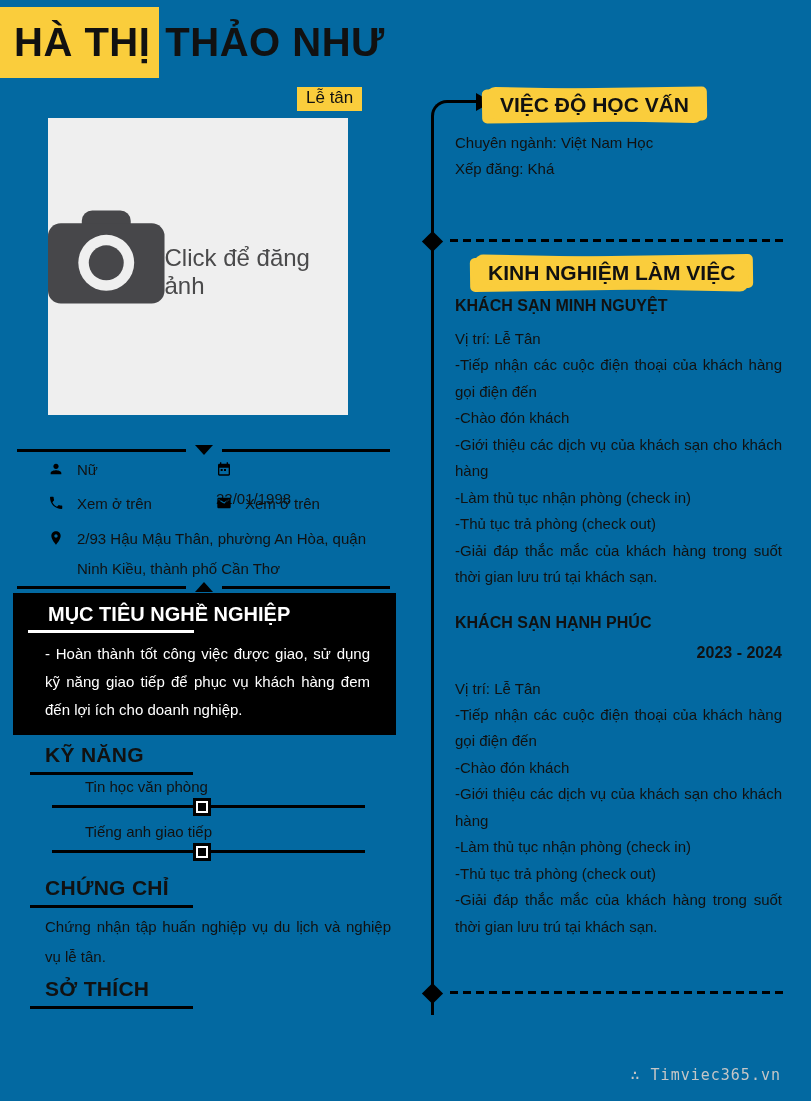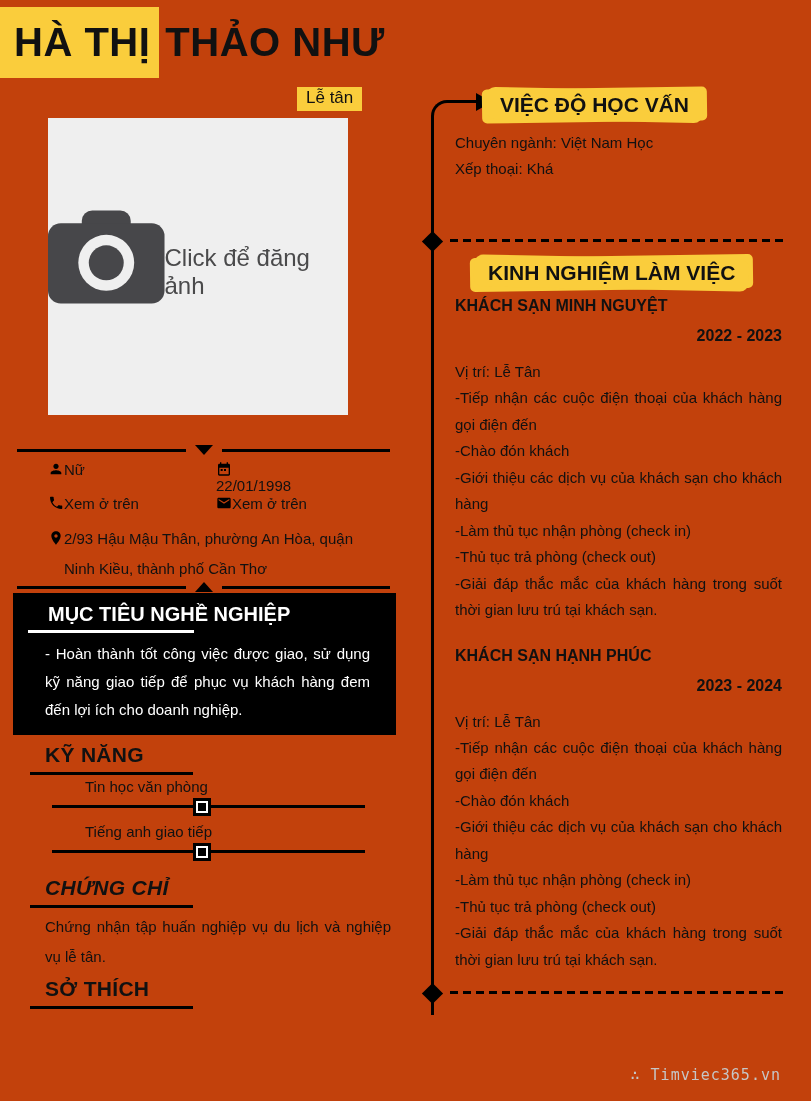--- a/index.html
+++ b/index.html
@@ -5,40 +5,40 @@
   :root{
     --accent-yellow:#FACD3C;
     --objective-bg:#000000;
     --photo-bg:#EFEFEF;
     --photo-icon:#47474A;
     --footer-gray:#C6C6C6;
     --ink:#111111;
   }
   *{margin:0;padding:0;box-sizing:border-box;}
   body{background:#888;font-family:"Liberation Sans","DejaVu Sans",sans-serif;color:var(--ink);}
-  .page{position:relative;width:811px;height:1101px;background:#c2410c;margin:0 auto;overflow:hidden;}
+  .page{position:relative;width:811px;height:1101px;background:#0369a1;margin:0 auto;overflow:hidden;}
 
   
   .name-block{position:absolute;top:7px;left:0;height:71px;line-height:71px;font-size:40px;font-weight:700;letter-spacing:.5px;white-space:nowrap;}
   .name-hl{display:inline-block;background:var(--accent-yellow);height:71px;padding:0 9px 0 14px;}
   .name-rest{padding-left:6px;}
   .job-badge{position:absolute;left:297px;top:87px;background:var(--accent-yellow);padding:1px 9px 3px;font-size:17px;}
 
   
   .photo{position:absolute;left:48px;top:118px;width:300px;height:297px;background:var(--photo-bg);
          display:flex;flex-direction:row;align-items:center;justify-content:center;cursor:pointer;}
   .photo-cam{width:122px;height:98px;transform:translateY(-10px);}
   .photo-label{font-size:24px;color:#4A4A4B;margin-top:10px;}
 
   
   .pi-rule{position:absolute;left:17px;width:373px;display:flex;align-items:center;gap:9px;}
   .pi-seg{flex:1;height:3px;background:#000;}
   .tri-down{width:0;height:0;border-left:9px solid transparent;border-right:9px solid transparent;border-top:10px solid #000;}
   .tri-up{width:0;height:0;border-left:9px solid transparent;border-right:9px solid transparent;border-bottom:10px solid #000;}
-  .pi-item{position:absolute;display:flex;font-size:15px;line-height:18px;align-items:flex-start;}
+  .pi-item{position:absolute;display:flex;gap:13px;font-size:15px;line-height:18px;align-items:flex-start;}
   .pi-icon{width:16px;height:16px;flex:0 0 16px;margin-top:0;}
   .pi-icon svg{width:16px;height:16px;fill:#000;}
   .pi-address{width:312px;line-height:30px;margin-top:-6px;}
 
   
   .objective{position:absolute;left:13px;top:593px;width:383px;background:var(--objective-bg);color:#fff;
              padding:9px 26px 11px 32px;}
   .objective h2{font-size:20px;font-weight:700;line-height:25px;margin-left:3px;}
   .obj-rule{width:166px;height:3px;background:#fff;margin:3px 0 7px -17px;}
   .objective p{font-size:15px;line-height:28px;text-align:justify;}
@@ -169,50 +169,49 @@
     <div class="skill-label">Tin học văn phòng</div>
     <div class="skill-track">
       <div class="skill-handle" style="left: calc(48% - 9px);"></div>
     </div>
     <div class="skill-label">Tiếng anh giao tiếp</div>
     <div class="skill-track">
       <div class="skill-handle" style="left: calc(48% - 9px);"></div>
     </div>
   </div>
 
-  <div class="lheading" style="top:875px;font-style:italic;">
+  <div class="lheading" style="top:875px;">
     <h2>CHỨNG CHỈ</h2>
     <div class="lrule"></div>
   </div>
   <div class="cert-body">Chứng nhận tập huấn nghiệp vụ du lịch và nghiệp vụ lễ tân.</div>
 
   <div class="lheading" style="top:976px;">
     <h2>SỞ THÍCH</h2>
     <div class="lrule"></div>
   </div>
 
   <div class="tl-elbow"></div>
   <div class="tl-arrow"></div>
   <div class="tl-diamond" style="top:234px;"></div>
   <div class="dash-line" style="top:239px;"></div>
   <div class="tl-diamond" style="top:986px;"></div>
   <div class="dash-line" style="top:991px;"></div>
 
   <div class="rheading" style="left:487px;top:89px;">VIỆC ĐỘ HỌC VẤN</div>
   <div class="edu-block">
     <div class="edu-line">Chuyên ngành: Việt Nam Học</div>
-    <div class="edu-line">Xếp thoại: Khá</div>
+    <div class="edu-line">Xếp đăng: Khá</div>
   </div>
 
   <div class="rheading" style="left:475px;top:257px;">KINH NGHIỆM LÀM VIỆC</div>
   <div class="exp-block">
 
     <div class="job">
       <div class="job-company">KHÁCH SẠN MINH NGUYỆT</div>
-      <div class="job-period">2022 - 2023</div>
       <div class="job-position">Vị trí: Lễ Tân</div>
       <div class="duty">-Tiếp nhận các cuộc điện thoại của khách hàng gọi điện đến</div>
       <div class="duty">-Chào đón khách</div>
       <div class="duty">-Giới thiệu các dịch vụ của khách sạn cho khách hàng</div>
       <div class="duty">-Làm thủ tục nhận phòng (check in)</div>
       <div class="duty">-Thủ tục trả phòng (check out)</div>
       <div class="duty">-Giải đáp thắc mắc của khách hàng trong suốt thời gian lưu trú tại khách sạn.</div>
     </div>
 
     <div class="job">

